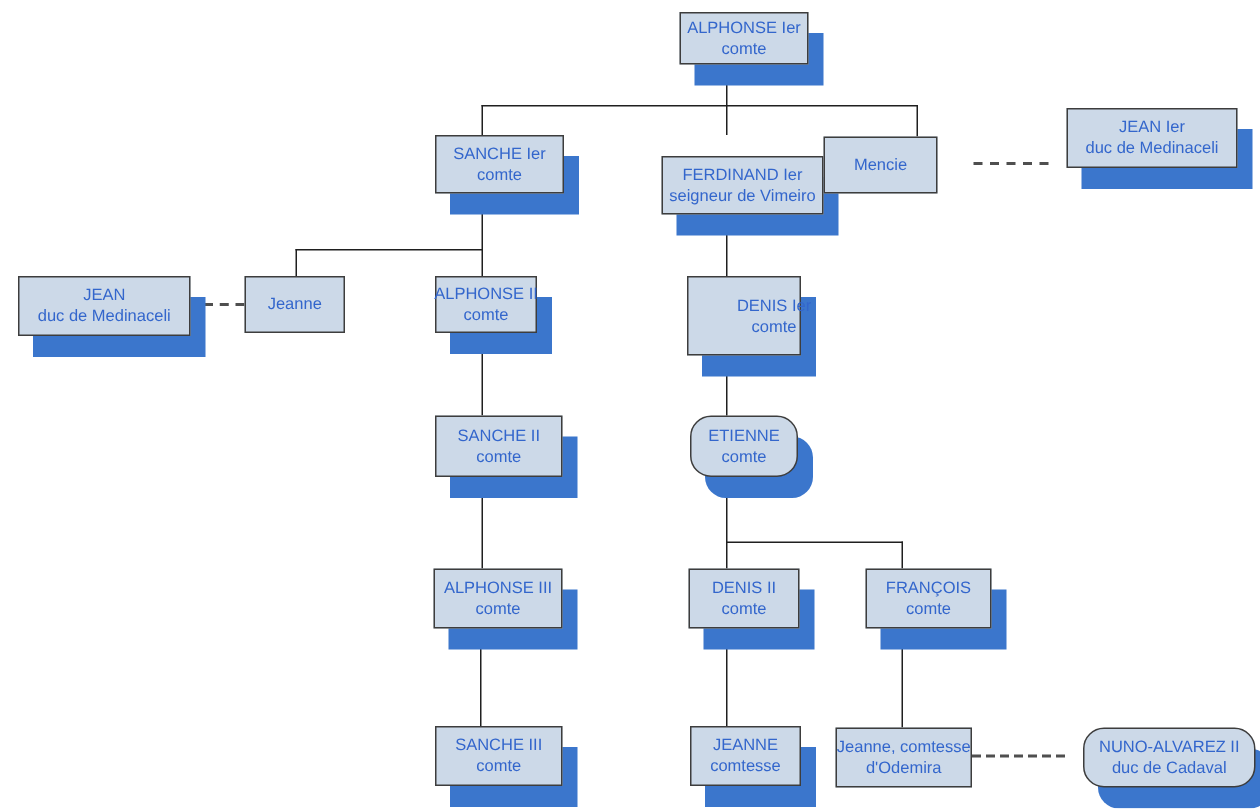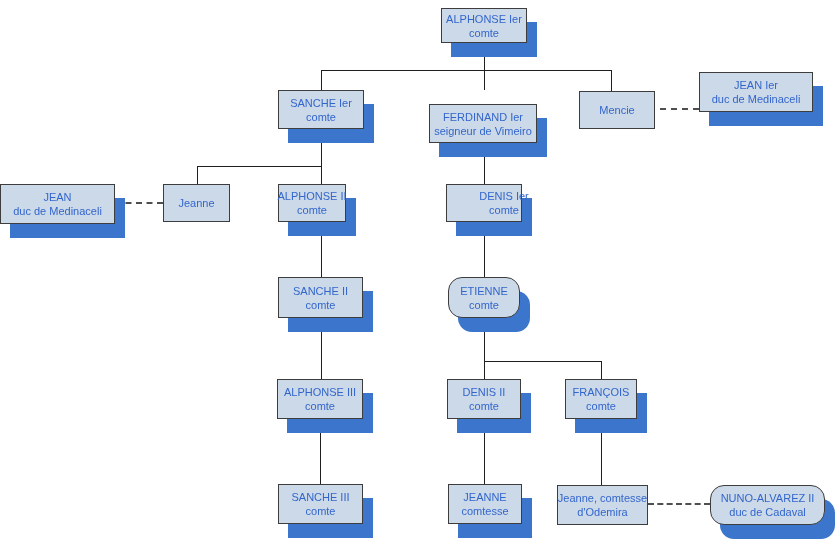--- a/index.html
+++ b/index.html
@@ -17,40 +17,40 @@
   }
   .node{
     position:absolute;box-sizing:border-box;
     background:var(--box-fill);
     border:1.5px solid var(--box-border);
     color:var(--text);
     display:flex;flex-direction:column;justify-content:center;align-items:center;
     text-align:center;font-size:11px;line-height:14px;
     z-index:2;
   }
-  .node.shadow{box-shadow:10px 14px 0 0 var(--shadow);}
+  .node.shadow{box-shadow:10px 14px 0 0 var(--shadow);margin-left:12px;}
   .node span{display:block;white-space:nowrap;}
   .ln{position:absolute;background:var(--line);z-index:1;}
   .dash{position:absolute;height:0;border-top:2px dashed var(--dash);z-index:1;}
 
   
   .n-a1{left:441px;top:8px;width:86px;height:35px;}
   .n-s1{left:278px;top:90px;width:86px;height:39px;}
   .n-f1{left:429px;top:104px;width:108px;height:39px;}
-  .n-me{left:579px;top:91px;width:76px;height:38px;}
+  .n-me{left:549px;top:91px;width:76px;height:38px;}
   .n-j1m{left:699px;top:72px;width:114px;height:40px;}
   .n-jm{left:0px;top:184px;width:115px;height:40px;}
   .n-je{left:163px;top:184px;width:67px;height:38px;}
   .n-a2{left:278px;top:184px;width:68px;height:38px;}
-  .n-d1{left:446px;top:184px;width:76px;height:38px;padding-left:40px;}
+  .n-d1{left:446px;top:184px;width:76px;height:53px;padding-left:40px;}
   .n-s2{left:278px;top:277px;width:85px;height:41px;}
   .n-et{left:448px;top:277px;width:72px;height:41px;border-radius:14px;}
   .n-a3{left:277px;top:379px;width:86px;height:40px;}
   .n-d2{left:447px;top:379px;width:74px;height:40px;}
-  .n-fr{left:565px;top:379px;width:72px;height:40px;}
+  .n-fr{left:565px;top:379px;width:84px;height:40px;}
   .n-s3{left:278px;top:484px;width:85px;height:40px;text-align:center;}
   .n-j2{left:448px;top:484px;width:74px;height:40px;}
   .n-ma{left:557px;top:485px;width:91px;height:40px;}
   .n-nu{left:710px;top:485px;width:115px;height:40px;border-radius:14px;}
 
   
   .l1{left:484px;top:43px;width:1px;height:47px;}          
   .l2{left:321px;top:70px;width:291px;height:1px;}         
   .l3{left:321px;top:70px;width:1px;height:20px;}          
   .l4{left:611px;top:70px;width:1px;height:21px;}          

